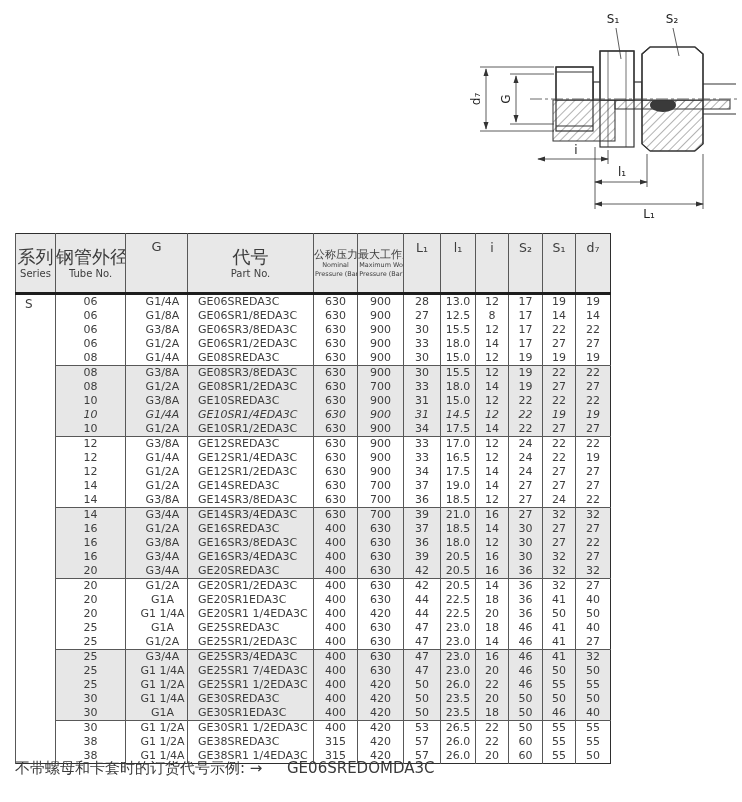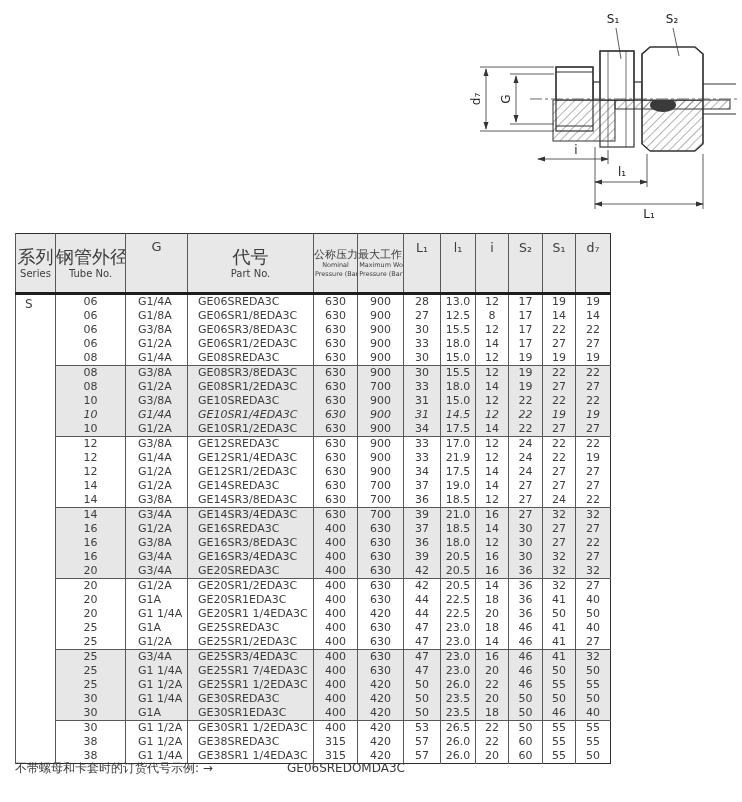--- a/index.html
+++ b/index.html
@@ -22,24 +22,24 @@
   th.small .zh{font-size:11px;}
   th.small .en{font-size:6.8px;line-height:1.25;transform:scale(.95);}
   th.dim{vertical-align:top;padding-top:6px;font-size:12.5px;}
   th.g-col{vertical-align:top;padding-top:5px;font-size:13px;}
   tbody td{height:14px;line-height:14px;text-align:center;padding:0;}
   td.series-cell{background:#fff;vertical-align:top;text-align:left;
                  padding:3px 0 0 9px;font-size:12px;line-height:1;}
   tr.shaded td{background:#e7e7e7;}
   tr.group-start td{border-top:1px solid #585858;}
   tr.italic td{font-style:italic;}
-  td.c1{text-align:left;padding-left:12px;}
+  td.c1{text-align:center;padding-left:12px;}
   td.c2{text-align:left;padding-left:10px;margin-top:32px;}
   
-  .footer{position:absolute;left:15px;top:761px;width:700px;font-size:12px;color:#3a3a3a;}
+  .footer{position:absolute;left:15px;top:761px;width:700px;font-size:15px;color:#3a3a3a;}
   .footer-line1{position:relative;height:15px;line-height:15px;}
   .footer-part{position:absolute;left:272px;top:0;}
   .footer-line2{height:15px;line-height:15px;}
 </style>
 </head>
 <body>
 
 <div class="drawing">
 <svg width="290" height="222" viewBox="0 0 290 222">
   <defs>
@@ -303,21 +303,21 @@
           <td class="c9">22</td>
           <td class="c10">22</td>
         </tr>
         <tr>
           <td class="c0">12</td>
           <td class="c1">G1/4A</td>
           <td class="c2">GE12SR1/4EDA3C</td>
           <td class="c3">630</td>
           <td class="c4">900</td>
           <td class="c5">33</td>
-          <td class="c6">21.9</td>
+          <td class="c6">16.5</td>
           <td class="c7">12</td>
           <td class="c8">24</td>
           <td class="c9">22</td>
           <td class="c10">19</td>
         </tr>
         <tr>
           <td class="c0">12</td>
           <td class="c1">G1/2A</td>
           <td class="c2">GE12SR1/2EDA3C</td>
           <td class="c3">630</td>

